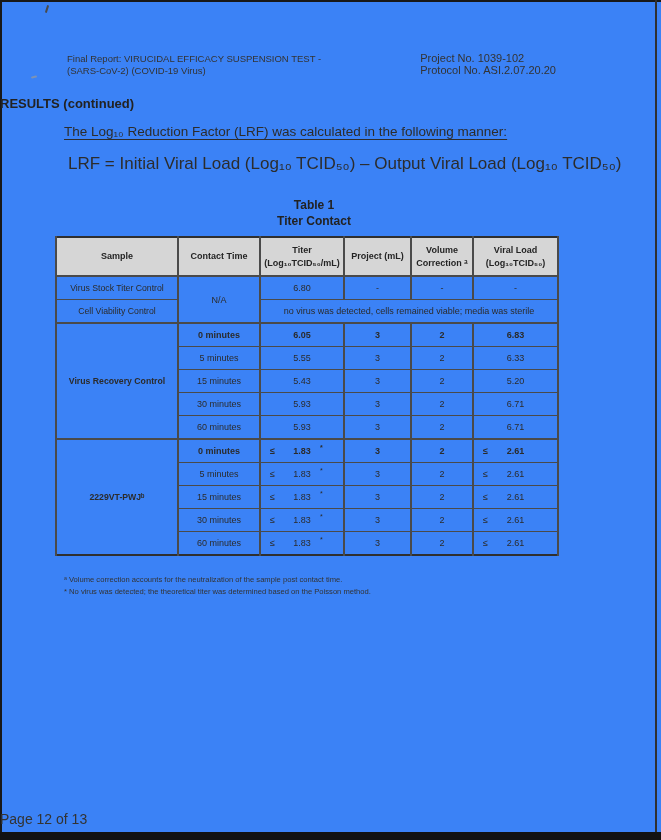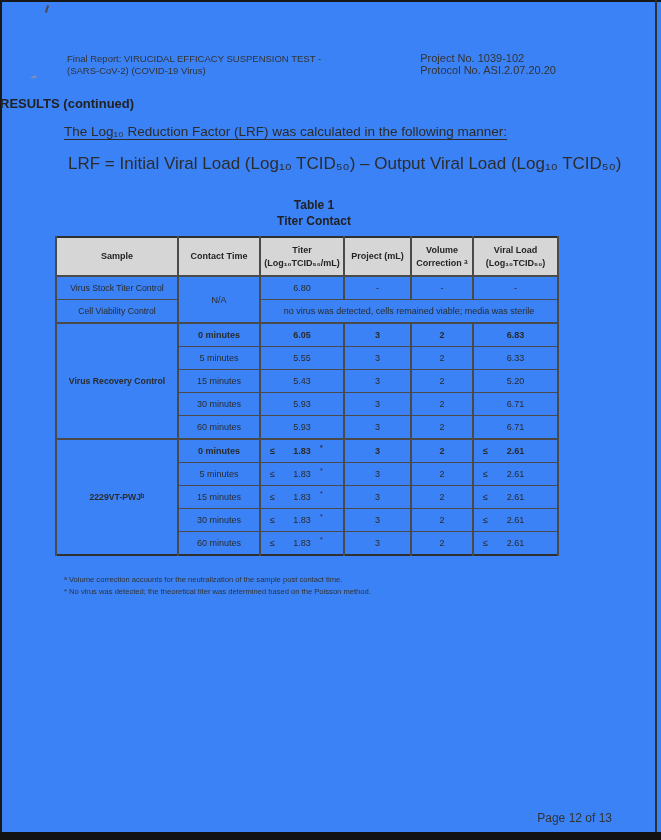--- a/index.html
+++ b/index.html
@@ -56,21 +56,21 @@
   td.sample{font-size:8.7px;}
   tr.grp-top td{border-top-width:2px;font-weight:bold;}
   td.note{font-size:9px;}
   td.val{position:relative;}
   td.val .le{position:absolute;left:9px;top:50%;transform:translateY(-50%);font-size:9px;}
   td.val .mark{position:absolute;left:calc(50% + 18px);top:4px;font-size:7px;}
 
   
   .footnotes{position:absolute;left:64px;top:550px;font-size:7.6px;line-height:11.8px;color:#333;margin-top:24px;}
 
-  .page-footer{position:absolute;left:0;top:811px;width:612px;text-align:right;font-size:12px;color:#333;}
+  .page-footer{position:absolute;left:0;top:811px;width:612px;text-align:left;font-size:14px;color:#333;}
 </style>
 </head>
 <body>
 
 <div class="page">
 
   <div class="edge edge-top"></div>
   <div class="edge edge-left"></div>
   <div class="edge edge-right"></div>
   <div class="edge edge-bottom"></div>

